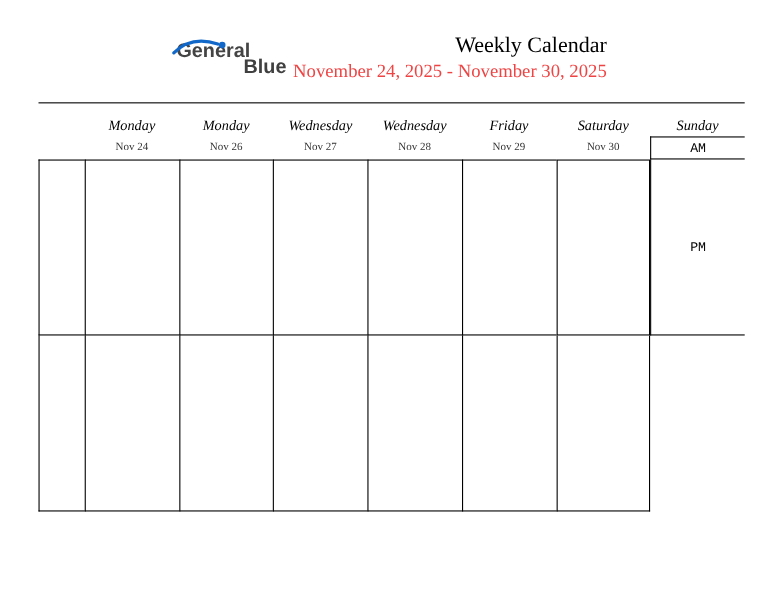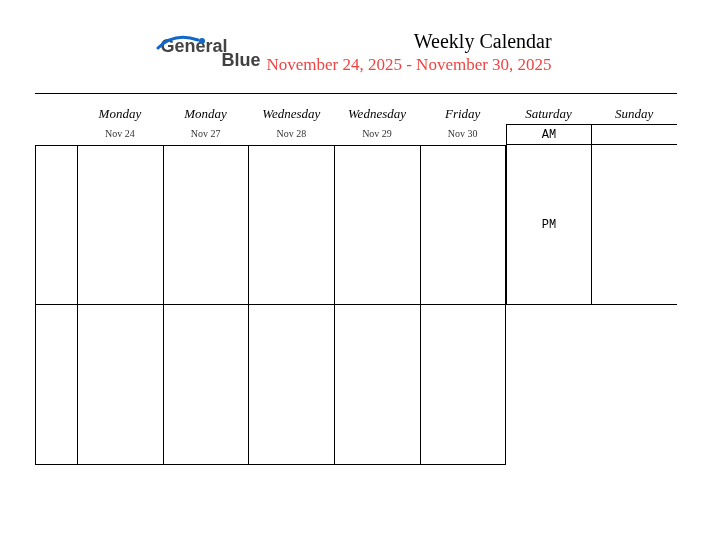--- a/index.html
+++ b/index.html
@@ -135,20 +135,21 @@
   <div class="col-header day-name">Monday</div>
   <div class="col-header day-name">Monday</div>
   <div class="col-header day-name">Wednesday</div>
   <div class="col-header day-name">Wednesday</div>
   <div class="col-header day-name">Friday</div>
   <div class="col-header day-name">Saturday</div>
   <div class="col-header day-name">Sunday</div>
 
   <div class="corner"></div>
   <div class="col-header day-date">Nov 24</div>
+  <div class="col-header day-date">Nov 26</div>
   <div class="col-header day-date">Nov 27</div>
   <div class="col-header day-date">Nov 28</div>
   <div class="col-header day-date">Nov 29</div>
   <div class="col-header day-date">Nov 30</div>
 
   <div class="row-label">AM</div>
   <div class="cell"></div>
   <div class="cell"></div>
   <div class="cell"></div>
   <div class="cell"></div>

